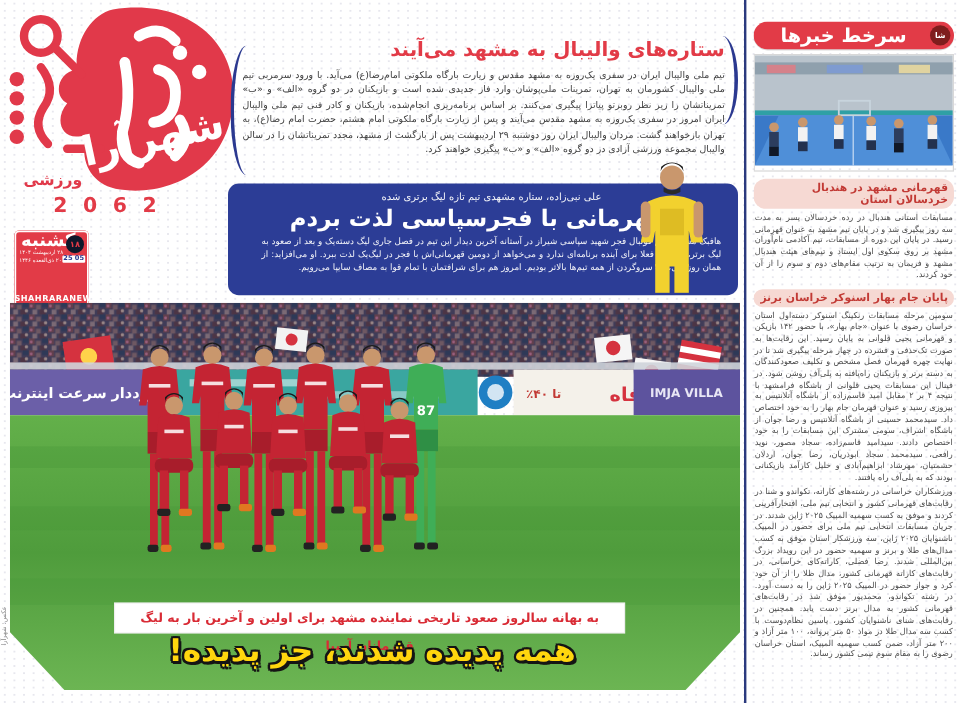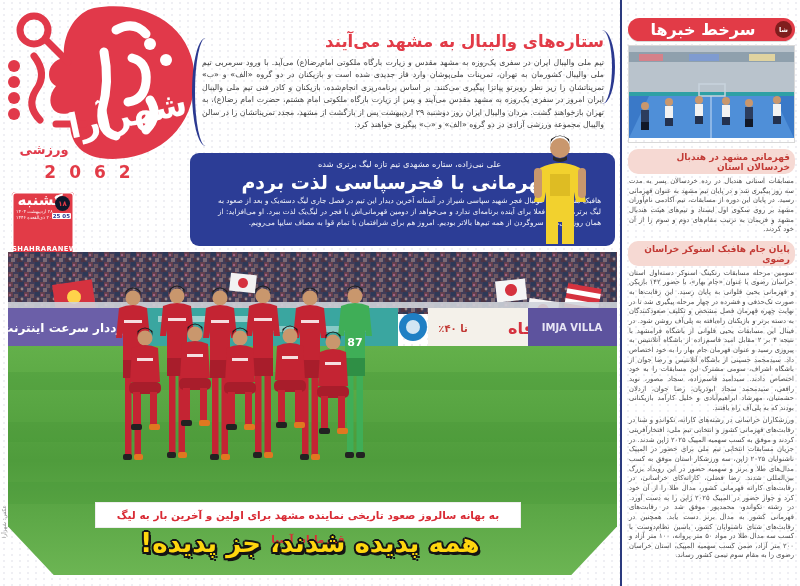--- a/index.html
+++ b/index.html
@@ -274,20 +274,20 @@
           <circle cx="148" cy="54" r="4" fill="#c9976d"></circle>
             <rect x="144" y="58" width="8" height="12" fill="#f2f2f2"></rect>
             <rect x="144" y="70" width="8" height="8" fill="#23314e"></rect>
         </g>
       </svg>
     </div>
 
     <div class="sb-sec-head">قهرمانی مشهد در هندبال خردسالان استان</div>
     <div class="sb-sec-body">مسابقات استانی هندبال در رده خردسالان پسر به مدت سه روز پیگیری شد و در پایان تیم مشهد به عنوان قهرمانی رسید. در پایان این دوره از مسابقات، تیم آکادمی نام‌آوران مشهد بر روی سکوی اول ایستاد و تیم‌های هیئت هندبال مشهد و فریمان به ترتیب مقام‌های دوم و سوم را از آن خود کردند.</div>
 
-    <div class="sb-sec-head">پایان جام هافبک اسنوکر خراسان رضوی</div>
+    <div class="sb-sec-head">پایان جام بهار اسنوکر خراسان برنز</div>
     <div class="sb-sec-body">سومین مرحله مسابقات رنکینگ اسنوکر دسته‌اول استان خراسان رضوی با عنوان «جام بهار»، با حضور ۱۴۲ بازیکن و قهرمانی یحیی قلوانی به پایان رسید. این رقابت‌ها به صورت تک‌حذفی و فشرده در چهار مرحله پیگیری شد تا در نهایت چهره قهرمان فصل مشخص و تکلیف صعودکنندگان به دسته برتر و بازیکنان راه‌یافته به پلی‌آف روشن شود. در فینال این مسابقات یحیی قلوانی از باشگاه فرامشهد با نتیجه ۴ بر ۲ مقابل امید قاسم‌زاده از باشگاه آتلانتیس به پیروزی رسید و عنوان قهرمان جام بهار را به خود اختصاص داد. سیدمحمد حسینی از باشگاه آتلانتیس و رضا جوان از باشگاه اشراف، سومی مشترک این مسابقات را به خود اختصاص دادند. سیدامید قاسم‌زاده، سجاد مصور، نوید رافعی، سیدمحمد سجاد ابوذریان، رضا جوان، اردلان حشمتیان، مهرشاد ابراهیم‌آبادی و خلیل کارآمد بازیکنانی بودند که به پلی‌آف راه یافتند.</div>
 
     <div class="sb-sec-body">ورزشکاران خراسانی در رشته‌های کاراته، تکواندو و شنا در رقابت‌های قهرمانی کشور و انتخابی تیم ملی، افتخارآفرینی کردند و موفق به کسب سهمیه المپیک ۲۰۲۵ ژاپن شدند. در جریان مسابقات انتخابی تیم ملی برای حضور در المپیک ناشنوایان ۲۰۲۵ ژاپن، سه ورزشکار استان موفق به کسب مدال‌های طلا و برنز و سهمیه حضور در این رویداد بزرگ بین‌المللی شدند. رضا فضلی، کاراته‌کای خراسانی، در رقابت‌های کاراته قهرمانی کشور، مدال طلا را از آن خود کرد و جواز حضور در المپیک ۲۰۲۵ ژاپن را به دست آورد. در رشته تکواندو، محمدپور موفق شد در رقابت‌های قهرمانی کشور به مدال برنز دست یابد. همچنین در رقابت‌های شنای ناشنوایان کشور، یاسین نظام‌دوست با کسب سه مدال طلا در مواد ۵۰ متر پروانه، ۱۰۰ متر آزاد و ۲۰۰ متر آزاد، ضمن کسب سهمیه المپیک، استان خراسان رضوی را به مقام سوم تیمی کشور رساند.</div>
 
   </div>
 
 </div>
 
 </body></html>

